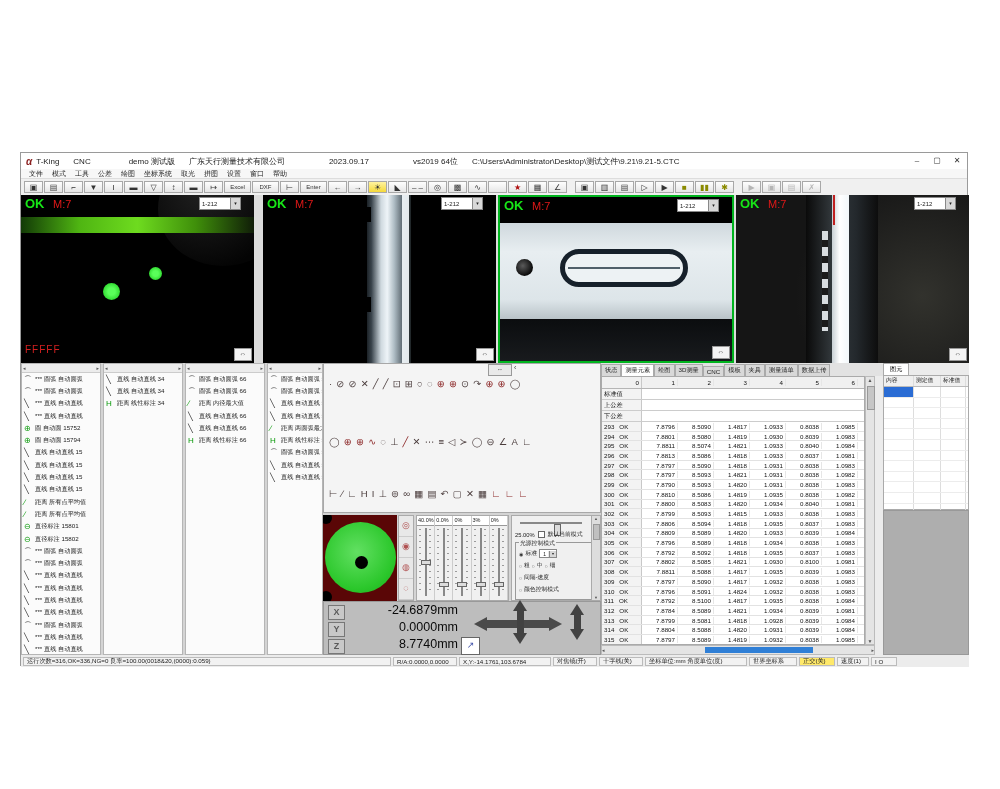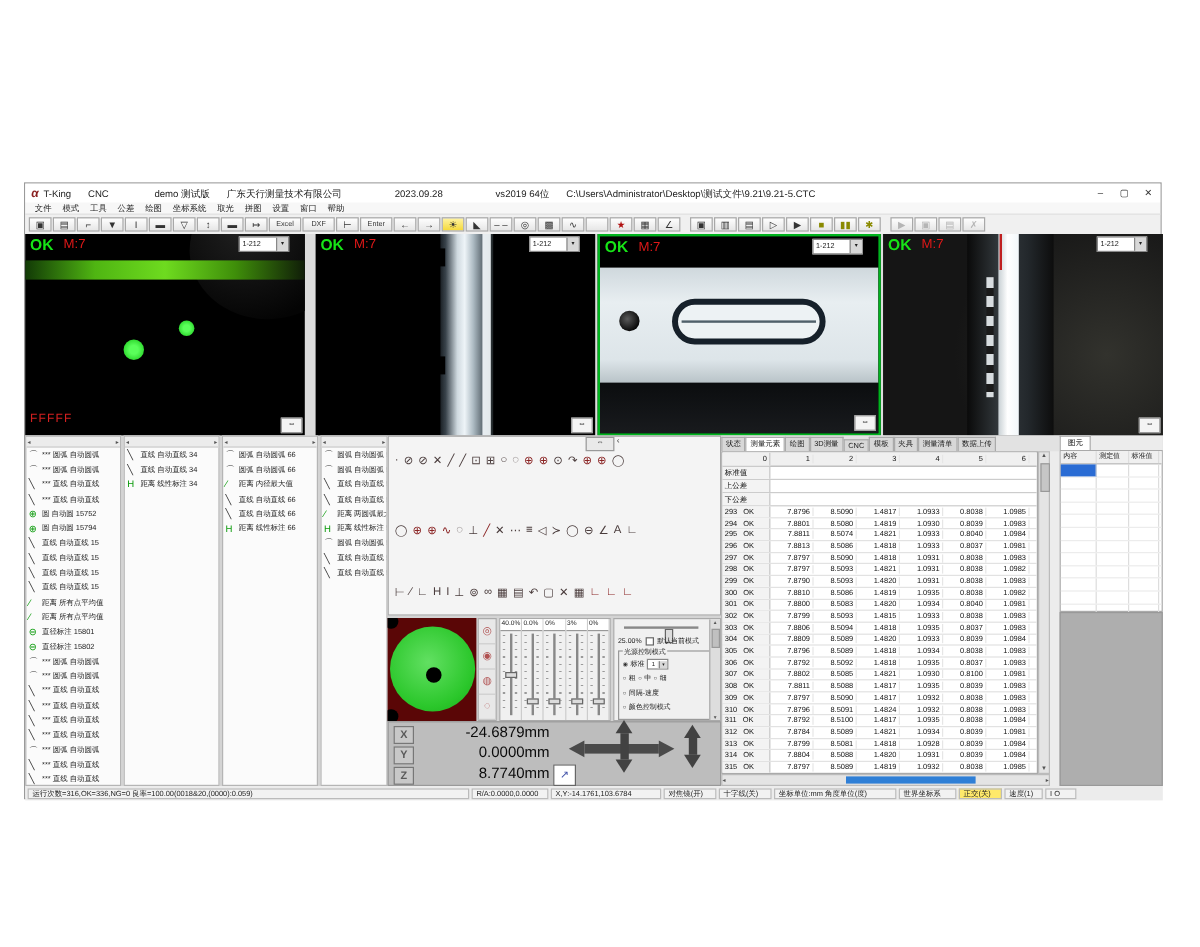--- a/index.html
+++ b/index.html
@@ -143,21 +143,21 @@
 
 <div class="page">
   <div class="win">
 
     <div class="tbar">
       <span class="logo">α</span>
       <span class="tseg">T-King</span>
       <span class="tseg">CNC</span>
       <span class="tseg" style="margin-left:24px">demo 测试版</span>
       <span class="tseg">广东天行测量技术有限公司</span>
-      <span class="tseg" style="margin-left:30px">2023.09.28</span>
+      <span class="tseg" style="margin-left:30px">2023.09.17</span>
       <span class="tseg" style="margin-left:30px">vs2019 64位</span>
       <span class="tseg">C:\Users\Administrator\Desktop\测试文件\9.21\9.21-5.CTC</span>
       <span class="wctl">
         <span class="wbtn">–</span>
         <span class="wbtn">▢</span>
         <span class="wbtn">✕</span>
       </span>
     </div>
 
     <div class="mbar" id="menubar">

